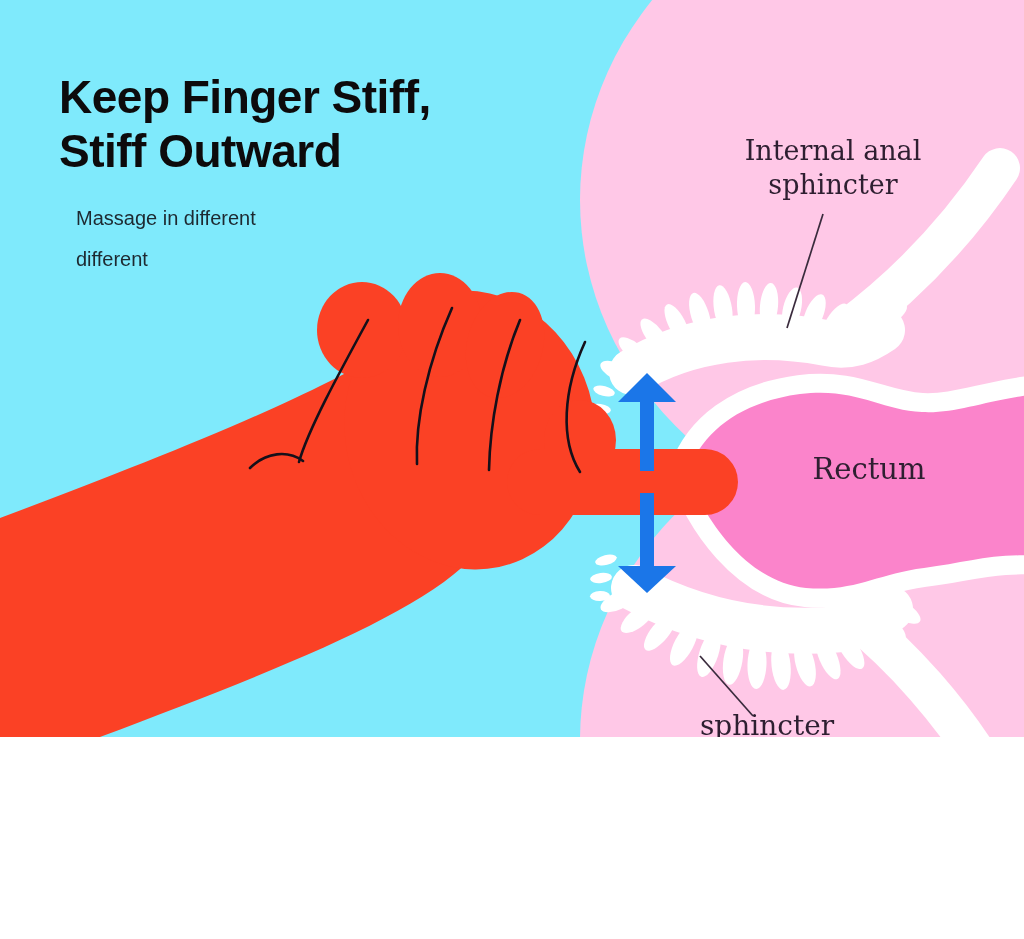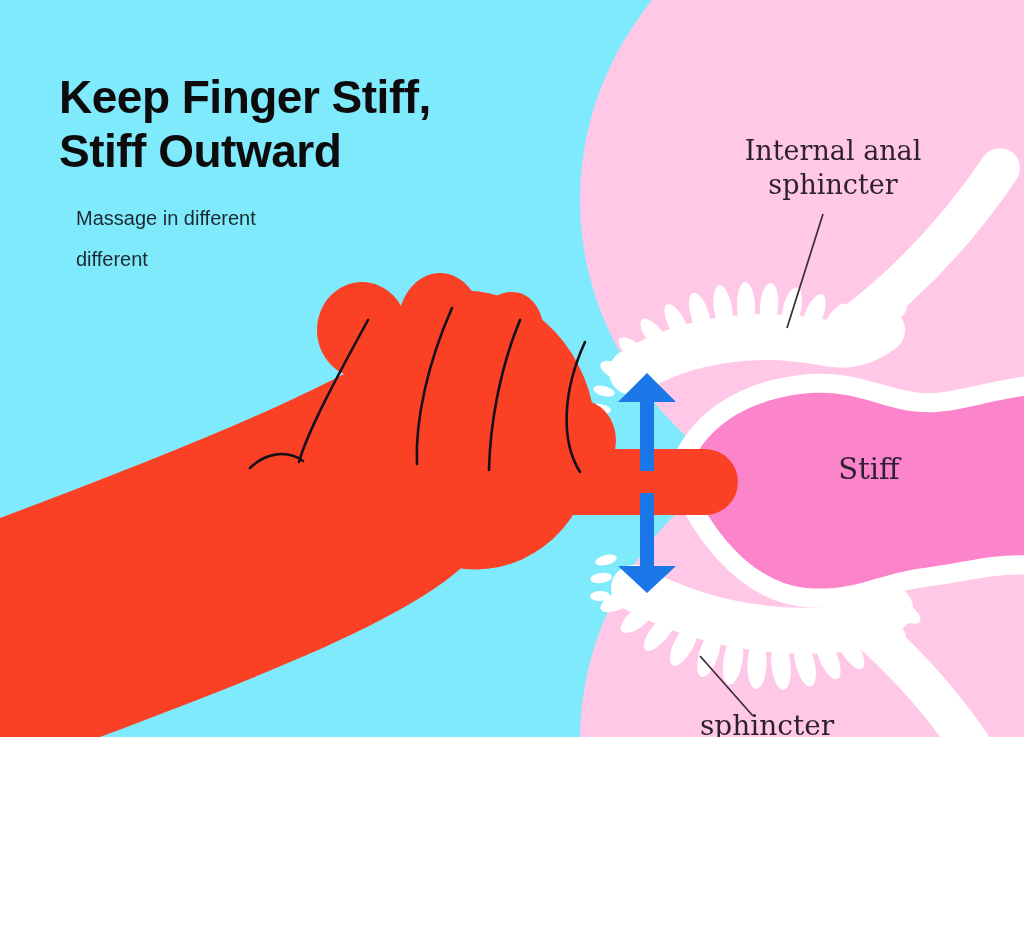--- a/index.html
+++ b/index.html
@@ -156,21 +156,21 @@
   </div>
   <div class="subtitle">
     <div>Massage in different</div>
     <div>different</div>
   </div>
 
   <div class="anat-label lbl-internal">
     <div>Internal anal</div>
     <div>sphincter</div>
   </div>
-  <div class="anat-label lbl-rectum">Stiff</div>
+  <div class="anat-label lbl-rectum">Rectum</div>
   <div class="anat-label lbl-external">
     <div>sphincter</div>
   </div>
 
   <div class="logo">
     <span>b</span>
   </div>
 
 </div>
 

